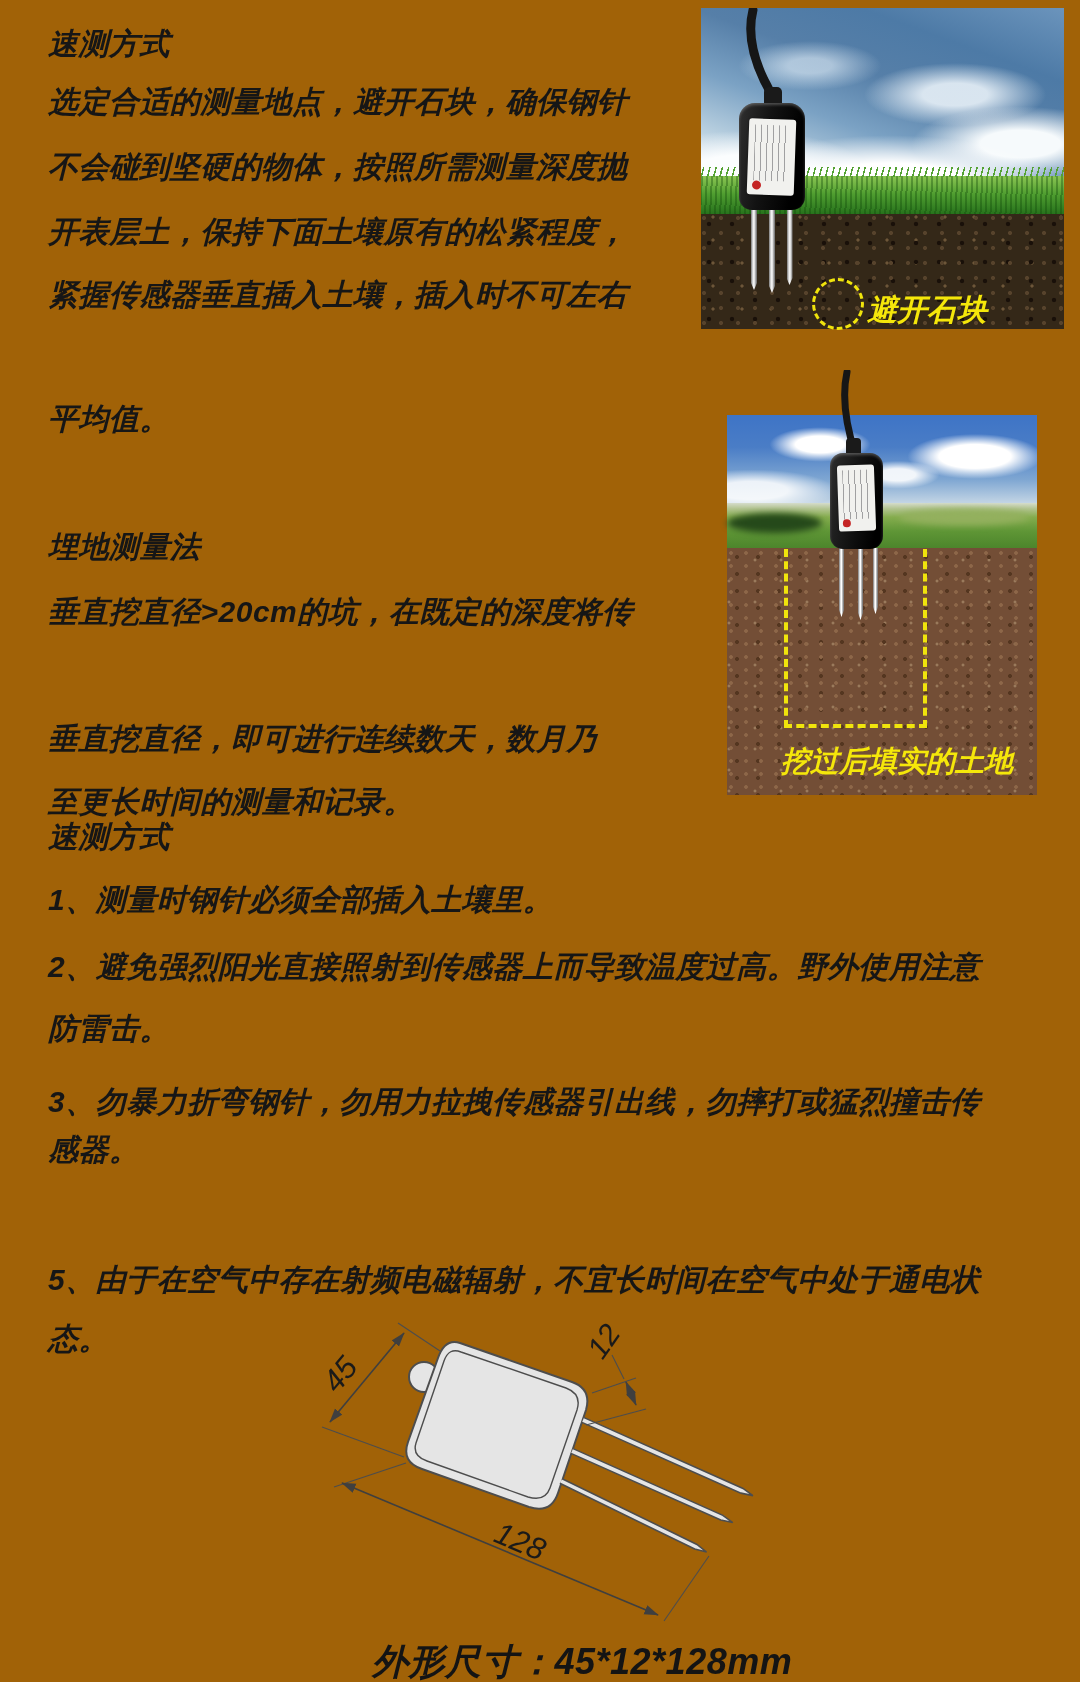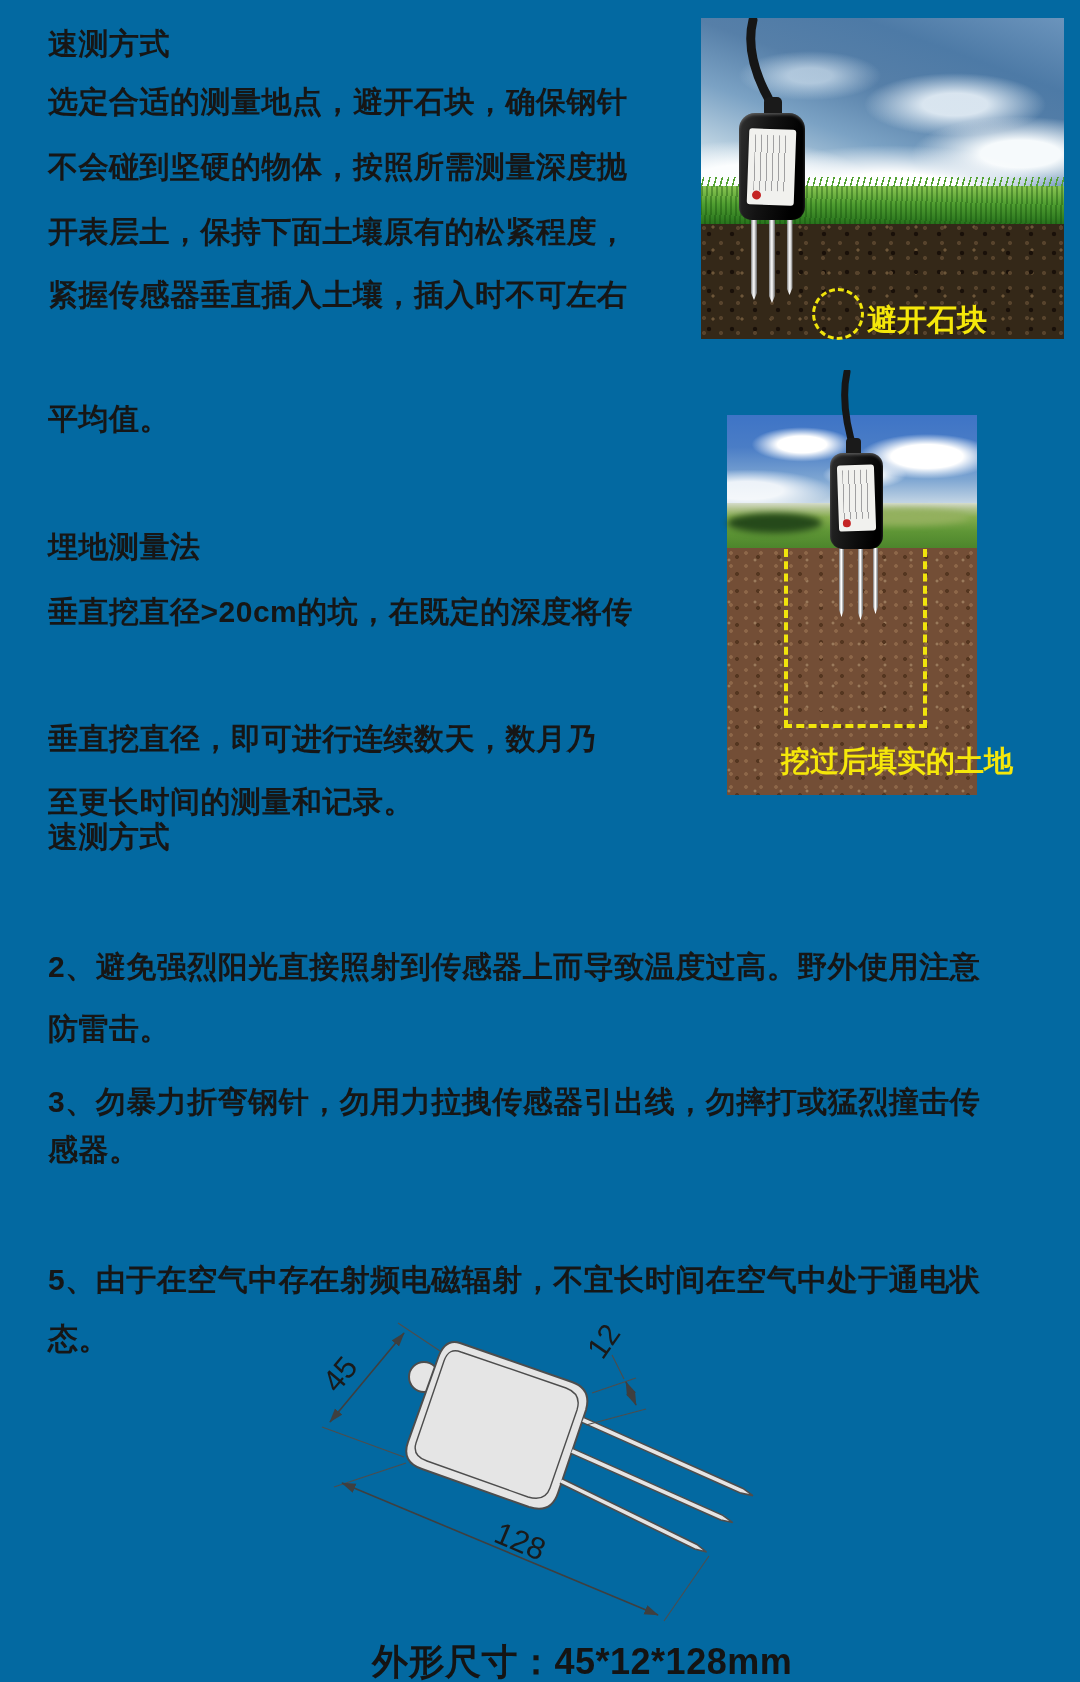--- a/index.html
+++ b/index.html
@@ -1,23 +1,23 @@
 <!DOCTYPE html>
 <html><head>
 <meta charset="utf-8">
 <style>
   html,body{margin:0;padding:0;}
   body{font-family:"Liberation Sans", sans-serif;}
-  .page{position:relative;width:1080px;height:1682px;background:#0369a1;overflow:hidden;}
+  .page{position:relative;width:1080px;height:1682px;background:#a16207;overflow:hidden;font-style:italic;}
   .tl{position:absolute;left:48px;white-space:nowrap;font-size:30px;line-height:34px;
       font-weight:600;color:#161616;letter-spacing:.5px;}
   .abs{position:absolute;}
 
   
-  .photo1{position:absolute;left:701px;top:18px;width:363px;height:341px;overflow:hidden;}
+  .photo1{position:absolute;left:701px;top:8px;width:363px;height:341px;overflow:hidden;}
   .sky1{position:absolute;left:0;top:0;width:100%;height:206px;
     background:
       radial-gradient(ellipse 240px 75px at 52% 88%, #ffffff 0 35%, rgba(255,255,255,0) 72%),
       radial-gradient(ellipse 180px 60px at 12% 80%, #fbfdfe 0 30%, rgba(251,253,254,0) 70%),
       radial-gradient(ellipse 160px 55px at 88% 66%, #f6fafc 0 25%, rgba(246,250,252,0) 68%),
       radial-gradient(ellipse 130px 45px at 70% 42%, rgba(240,247,252,.85) 0 25%, rgba(240,247,252,0) 70%),
       radial-gradient(ellipse 110px 38px at 30% 28%, rgba(228,240,249,.6) 0 20%, rgba(228,240,249,0) 65%),
       linear-gradient(200deg,#6b94bc 0%,#4d7aa6 22%,#567fa8 40%,#7ba2c4 58%,#b9d0e0 75%,#e9f0f4 92%);}
   .grass1{position:absolute;left:0;top:168px;width:100%;height:40px;
     background:
@@ -40,21 +40,21 @@
     transform:rotate(2deg);box-shadow:0 0 2px rgba(0,0,0,.5);}
   .label1::before{content:'';position:absolute;left:6px;top:6px;right:6px;bottom:14px;
     background:repeating-linear-gradient(90deg, rgba(80,80,85,.5) 0 1px, rgba(0,0,0,0) 1px 6px);}
   .label1::after{content:'';position:absolute;left:5px;bottom:5px;width:9px;height:9px;border-radius:50%;
     background:#c42424;}
   .circle1{position:absolute;left:111px;top:270px;width:52px;height:52px;border:3px dashed #f0e40c;
     border-radius:50%;box-sizing:border-box;}
   .callout1{position:absolute;left:166px;top:282px;font-size:30px;font-weight:700;color:#f5e70a;white-space:nowrap;}
 
   
-  .photo2{position:absolute;left:727px;top:415px;width:250px;height:380px;}
+  .photo2{position:absolute;left:727px;top:415px;width:310px;height:380px;}
   .sky2{position:absolute;left:0;top:0;width:100%;height:92px;
     background:
       radial-gradient(ellipse 90px 30px at 80% 45%, #fff 0 40%, rgba(255,255,255,0) 75%),
       radial-gradient(ellipse 70px 24px at 30% 32%, #fff 0 35%, rgba(255,255,255,0) 72%),
       radial-gradient(ellipse 60px 20px at 55% 65%, rgba(255,255,255,.9) 0 30%, rgba(255,255,255,0) 70%),
       radial-gradient(ellipse 120px 30px at 8% 82%, rgba(255,255,255,.85) 0 30%, rgba(255,255,255,0) 70%),
       linear-gradient(180deg,#3e74c6 0%,#4a7dc6 35%,#7ea6d2 70%,#cfdde8 100%);}
   .field2{position:absolute;left:0;top:88px;width:100%;height:47px;
     background:linear-gradient(180deg,#d5dccb 0%,#b3c491 12%,#85ad4e 30%,#5f9636 60%,#4a832a 100%);}
   .field2::before{content:'';position:absolute;left:0;top:10px;width:95px;height:20px;background:#25491a;
@@ -96,20 +96,21 @@
   <div class="tl" style="top:215px">开表层土，保持下面土壤原有的松紧程度，</div>
   <div class="tl" style="top:278px">紧握传感器垂直插入土壤，插入时不可左右</div>
   <div class="tl" style="top:402px">平均值。</div>
 
   <div class="tl" style="top:530px">埋地测量法</div>
   <div class="tl" style="top:595px">垂直挖直径&gt;20cm的坑，在既定的深度将传</div>
   <div class="tl" style="top:722px">垂直挖直径，即可进行连续数天，数月乃</div>
   <div class="tl" style="top:785px">至更长时间的测量和记录。</div>
 
   <div class="tl" style="top:820px">速测方式</div>
+  <div class="tl" style="top:883px">1、测量时钢针必须全部插入土壤里。</div>
   <div class="tl" style="top:950px">2、避免强烈阳光直接照射到传感器上而导致温度过高。野外使用注意</div>
   <div class="tl" style="top:1012px">防雷击。</div>
   <div class="tl" style="top:1085px">3、勿暴力折弯钢针，勿用力拉拽传感器引出线，勿摔打或猛烈撞击传</div>
   <div class="tl" style="top:1133px">感器。</div>
   <div class="tl" style="top:1263px">5、由于在空气中存在射频电磁辐射，不宜长时间在空气中处于通电状</div>
   <div class="tl" style="top:1322px">态。</div>
 
   <div class="photo1">
     <div class="sky1"></div>
     <div class="grass1"></div>

